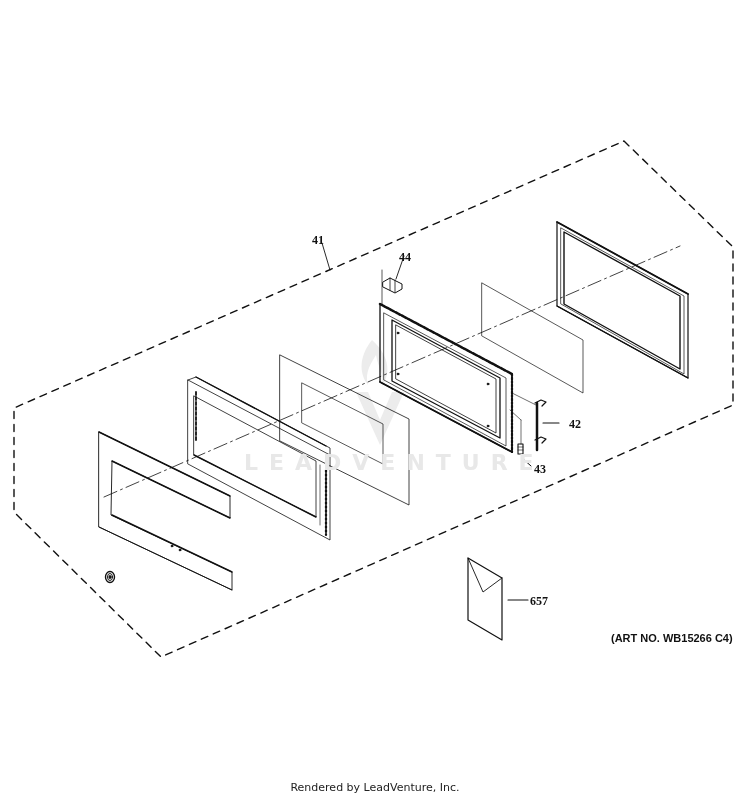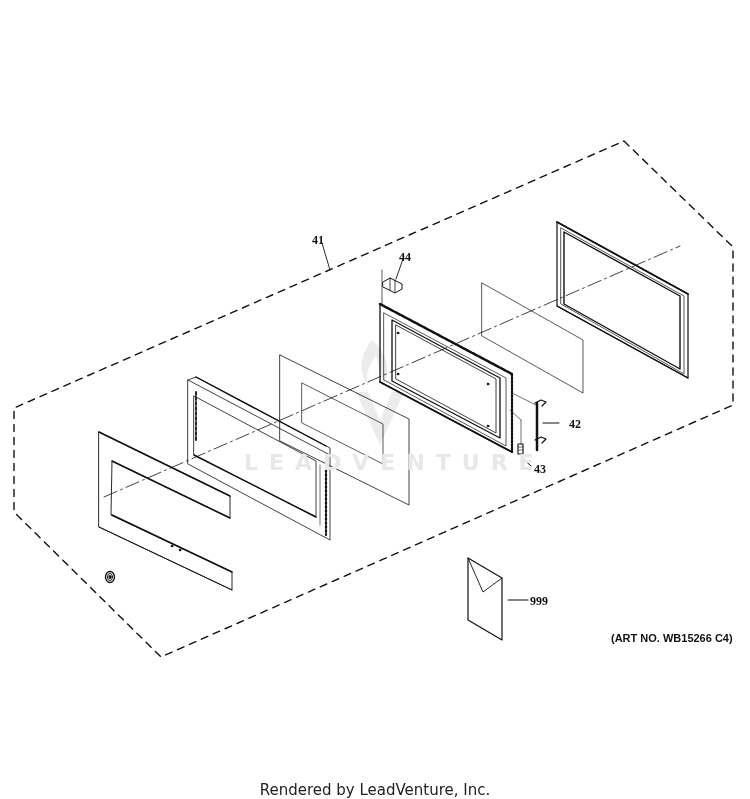--- a/index.html
+++ b/index.html
@@ -1,20 +1,20 @@
 <!DOCTYPE html>
 <html><head>
   <meta charset="utf-8">
   <style>
     html, body { margin: 0; padding: 0; background: #ffffff; }
     body { width: 750px; height: 799px; position: relative; overflow: hidden; font-family: "Liberation Sans", sans-serif; }
     #diagram { position: absolute; left: 0; top: 0; width: 750px; height: 799px; }
     .callout { position: absolute; font-family: Liberation Serif, serif; font-weight: bold; font-size: 12px; color: #111; line-height: 1; }
     .art-no { position: absolute; left: 611px; top: 632px; font-family: "Liberation Sans", sans-serif; font-weight: bold; font-size: 11px; color: #111; white-space: nowrap; }
-    .footer { position: absolute; left: 0; width: 750px; top: 781px; text-align: center; font-family: "DejaVu Sans", sans-serif; font-size: 15px; color: #222; }
+    .footer { position: absolute; left: 0; width: 750px; top: 781px; text-align: center; font-family: "DejaVu Sans", sans-serif; font-size: 11px; color: #222; }
     .watermark { position: absolute; left: 244px; top: 450px; font-family: "DejaVu Sans", sans-serif; font-size: 22px; letter-spacing: 11px; color: #e8e8e8; font-weight: bold; text-align: center; }
   </style>
 </head>
 <body>
 
 <svg id="diagram" viewBox="0 0 750 799" xmlns="http://www.w3.org/2000/svg">
   <g fill="none" stroke="#111" stroke-linejoin="round" stroke-linecap="round">
 
     <g fill="#ececec" stroke="none">
       <path d="M372 340 C360 355 358 372 368 385 C364 372 372 362 376 355 C378 368 384 372 382 386 C392 372 388 354 372 340 Z"></path>
@@ -115,17 +115,17 @@
     <line x1="508" y1="600" x2="528" y2="600" stroke-width="1.1"></line>
   </g>
 </svg>
 
 <div class="watermark">LEADVENTURE</div>
 
 <div class="callout" style="left:312px; top:234px;">41</div>
 <div class="callout" style="left:399px; top:251px;">44</div>
 <div class="callout" style="left:561px; top:418px;margin-left:8px;">42</div>
 <div class="callout" style="left:534px; top:463px;">43</div>
-<div class="callout" style="left:530px; top:595px;">999</div>
+<div class="callout" style="left:530px; top:595px;">657</div>
 
 <div class="art-no">(ART NO. WB15266 C4)</div>
 
 <div class="footer">Rendered by LeadVenture, Inc.</div>
 
 </body></html>

